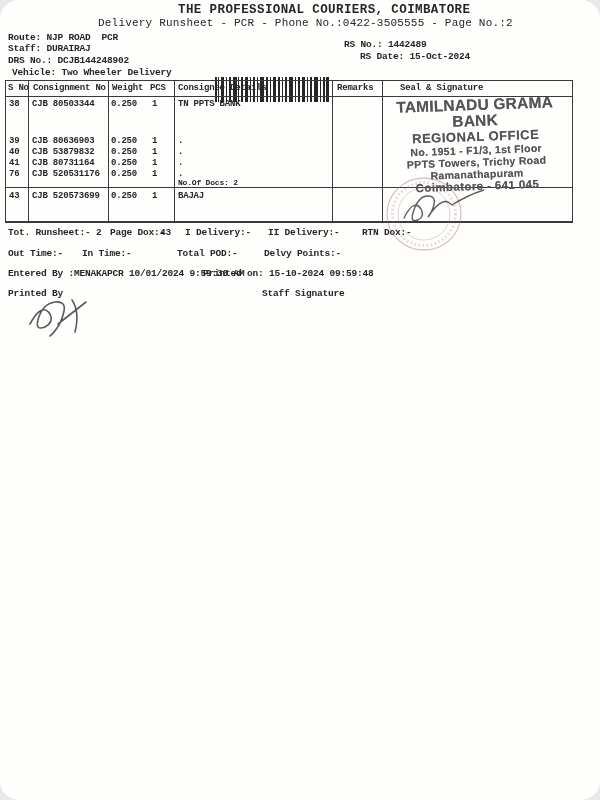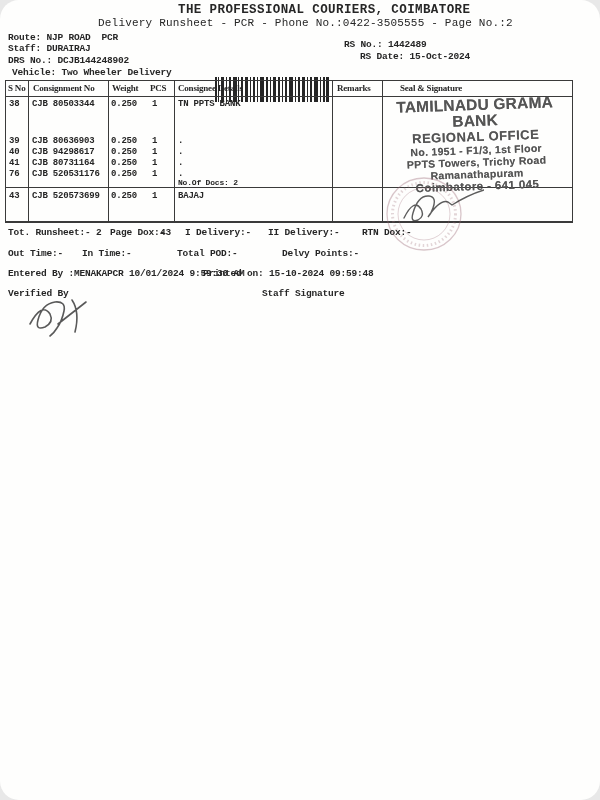--- a/index.html
+++ b/index.html
@@ -18,21 +18,21 @@
   .meta-staff{top:44px;left:8px;}
   .meta-drs{top:56px;left:8px;font-family:Liberation Mono, monospace;}
   .meta-vehicle{top:68px;left:12px;}
   .meta-rsno{top:40px;left:344px;}
   .meta-rsdate{top:52px;left:348px;margin-left:12px;}
   .barcode{top:41px;left:215px;}
   .table{position:absolute;top:80px;left:5px;width:568px;height:142px;}
   .hline{position:absolute;left:0;width:568px;height:1px;background:#3a3a3a;}
   .vline{position:absolute;top:0;height:142px;width:1px;background:#3a3a3a;}
   .cell{position:absolute;font-weight:bold;font-size:9px;white-space:pre;letter-spacing:-0.2px;}
-  .hdr{font-size:9px;font-family:Liberation Serif, serif;}
+  .hdr{font-size:9px;}
   .docsnote{font-size:8px;}
   .stamp{
     position:absolute;top:97px;left:377px;width:198px;text-align:center;
     transform:rotate(-2deg);font-family:"Liberation Sans","DejaVu Sans",sans-serif;
     color:var(--stamp_ink,#545454);font-weight:bold;
     text-shadow:0 0 0.5px rgba(90,90,90,.7);
   }
   .stamp .s1{font-size:15.5px;line-height:1.05;letter-spacing:0.2px;}
   .stamp .s2{font-size:13px;line-height:1.1;letter-spacing:0.5px;}
   .stamp .s3,.stamp .s4,.stamp .s5{font-size:10.5px;line-height:1.15;letter-spacing:0.3px;}
@@ -123,21 +123,21 @@
     <div>
       <span class="cell" style="top:56px;left:4px">39</span>
       <span class="cell" style="top:56px;left:27px">CJB 80636903</span>
       <span class="cell" style="top:56px;left:106px">0.250</span>
       <span class="cell" style="top:56px;left:147px">1</span>
       <span class="cell" style="top:56px;left:173px">.</span>
     </div>
 
     <div>
       <span class="cell" style="top:67px;left:4px">40</span>
-      <span class="cell" style="top:67px;left:27px">CJB 94298617</span>
+      <span class="cell" style="top:67px;left:27px">CJB 53879832</span>
       <span class="cell" style="top:67px;left:106px">0.250</span>
       <span class="cell" style="top:67px;left:147px">1</span>
       <span class="cell" style="top:67px;left:173px">.</span>
     </div>
 
     <div>
       <span class="cell" style="top:78px;left:4px">41</span>
       <span class="cell" style="top:78px;left:27px">CJB 80731164</span>
       <span class="cell" style="top:78px;left:106px">0.250</span>
       <span class="cell" style="top:78px;left:147px">1</span>
@@ -183,26 +183,26 @@
   <div class="abs t tot1" style="left:8px">Tot. Runsheet:- 2</div>
   <div class="abs t tot1" style="left:110px">Page Dox:-</div>
   <div class="abs t tot1" style="left:160px">43</div>
   <div class="abs t tot1" style="left:185px">I Delivery:-</div>
   <div class="abs t tot1" style="left:268px">II Delivery:-</div>
   <div class="abs t tot1" style="left:362px">RTN Dox:-</div>
 
   <div class="abs t tot2" style="left:8px">Out Time:-</div>
   <div class="abs t tot2" style="left:82px">In Time:-</div>
   <div class="abs t tot2" style="left:177px">Total POD:-</div>
-  <div class="abs t tot2" style="left:282px">Delvy Points:-</div>
+  <div class="abs t tot2" style="left:264px">Delvy Points:-</div>
 
   <div class="abs t tot3" style="left:8px">Entered By :MENAKAPCR 10/01/2024 9:59:30 AM</div>
   <div class="abs t tot3" style="left:203px">Printed on: 15-10-2024 09:59:48</div>
 
-  <div class="abs t tot4" style="left:8px">Verified By</div>
+  <div class="abs t tot4" style="left:8px">Printed By</div>
   <div class="abs t tot4" style="left:262px">Staff Signature</div>
 
   <div class="sig">
     <svg width="95" height="48" viewBox="0 0 95 48">
       <path d="M10,32 q12,-22 20,-10 q4,8 -5,13 q-10,4 -7,-7 q4,-16 17,-18 q11,-1 9,9 q-2,10 -7,17 q-3,5 -7,8
                M52,8 q8,12 3,32 M38,32 l28,-22" fill="none" stroke="#3c3c3c" stroke-opacity="0.85" stroke-width="1.6" stroke-linecap="round"></path>
     </svg>
   </div>
 
 </div>

